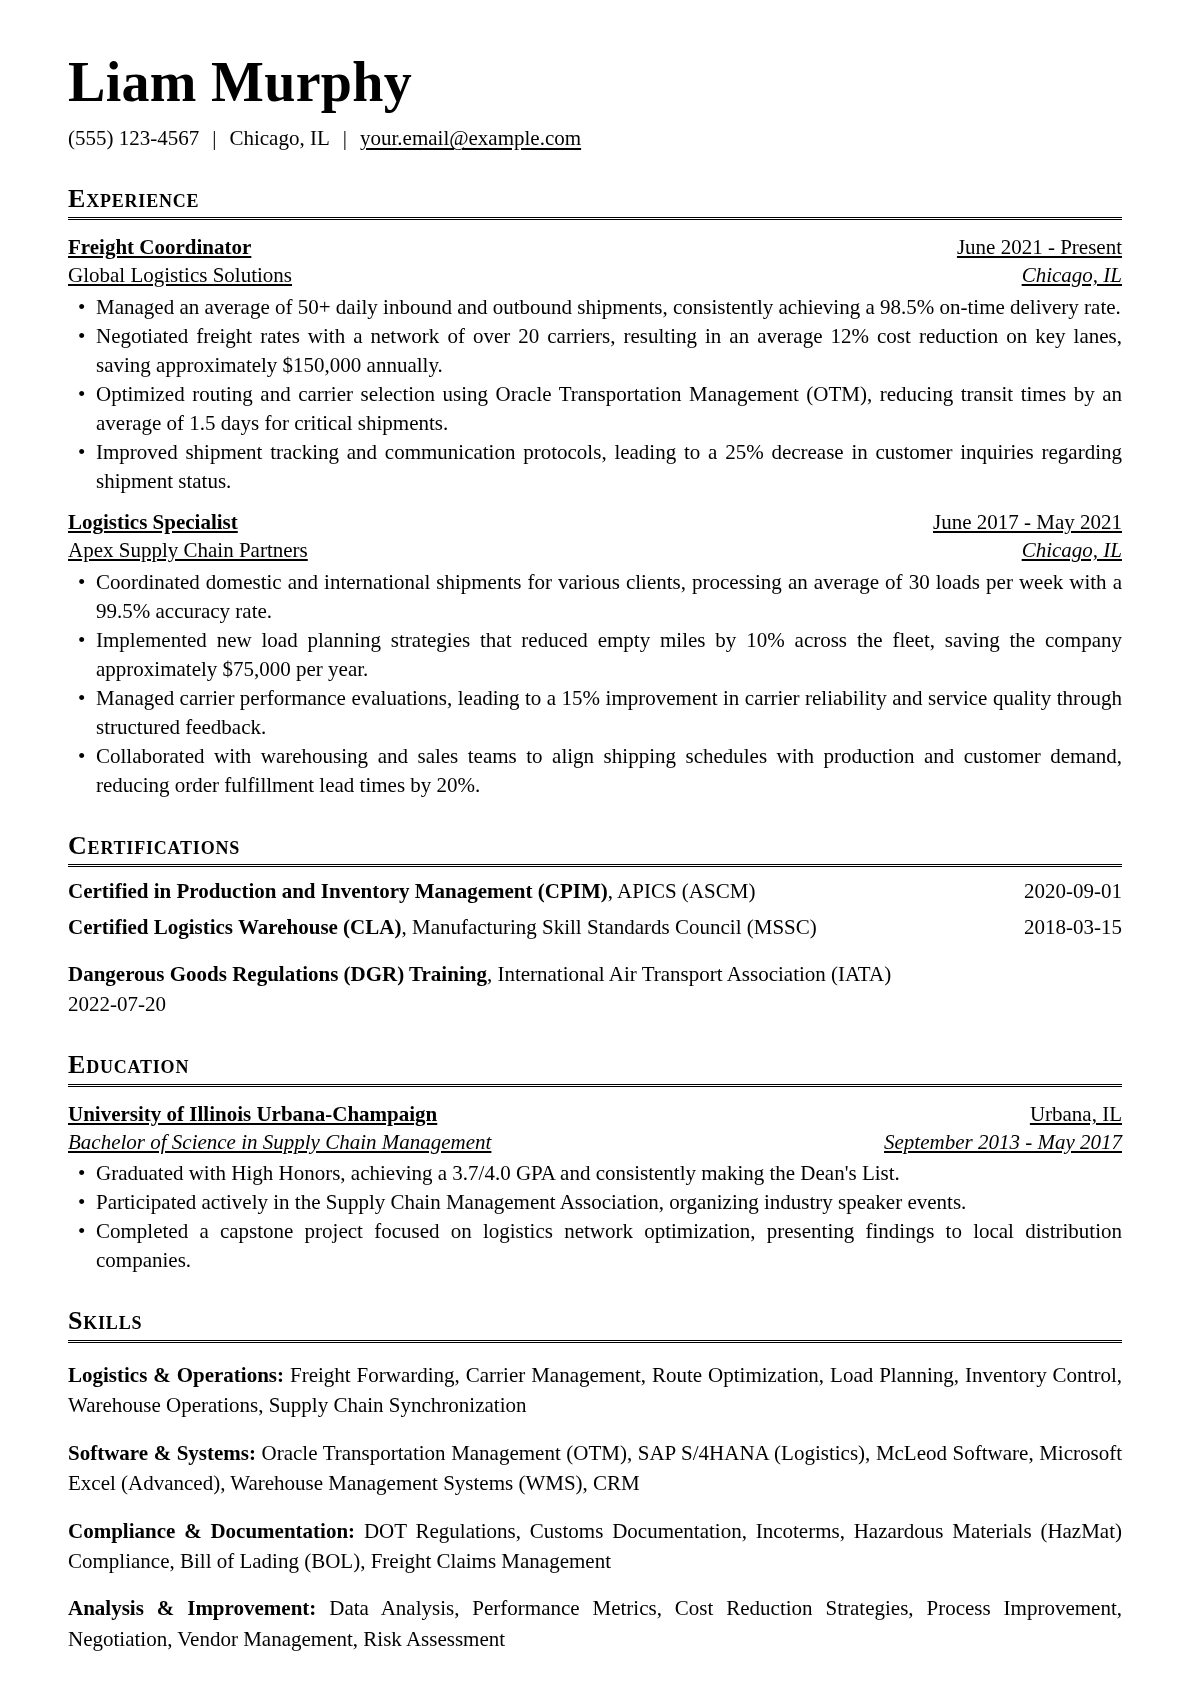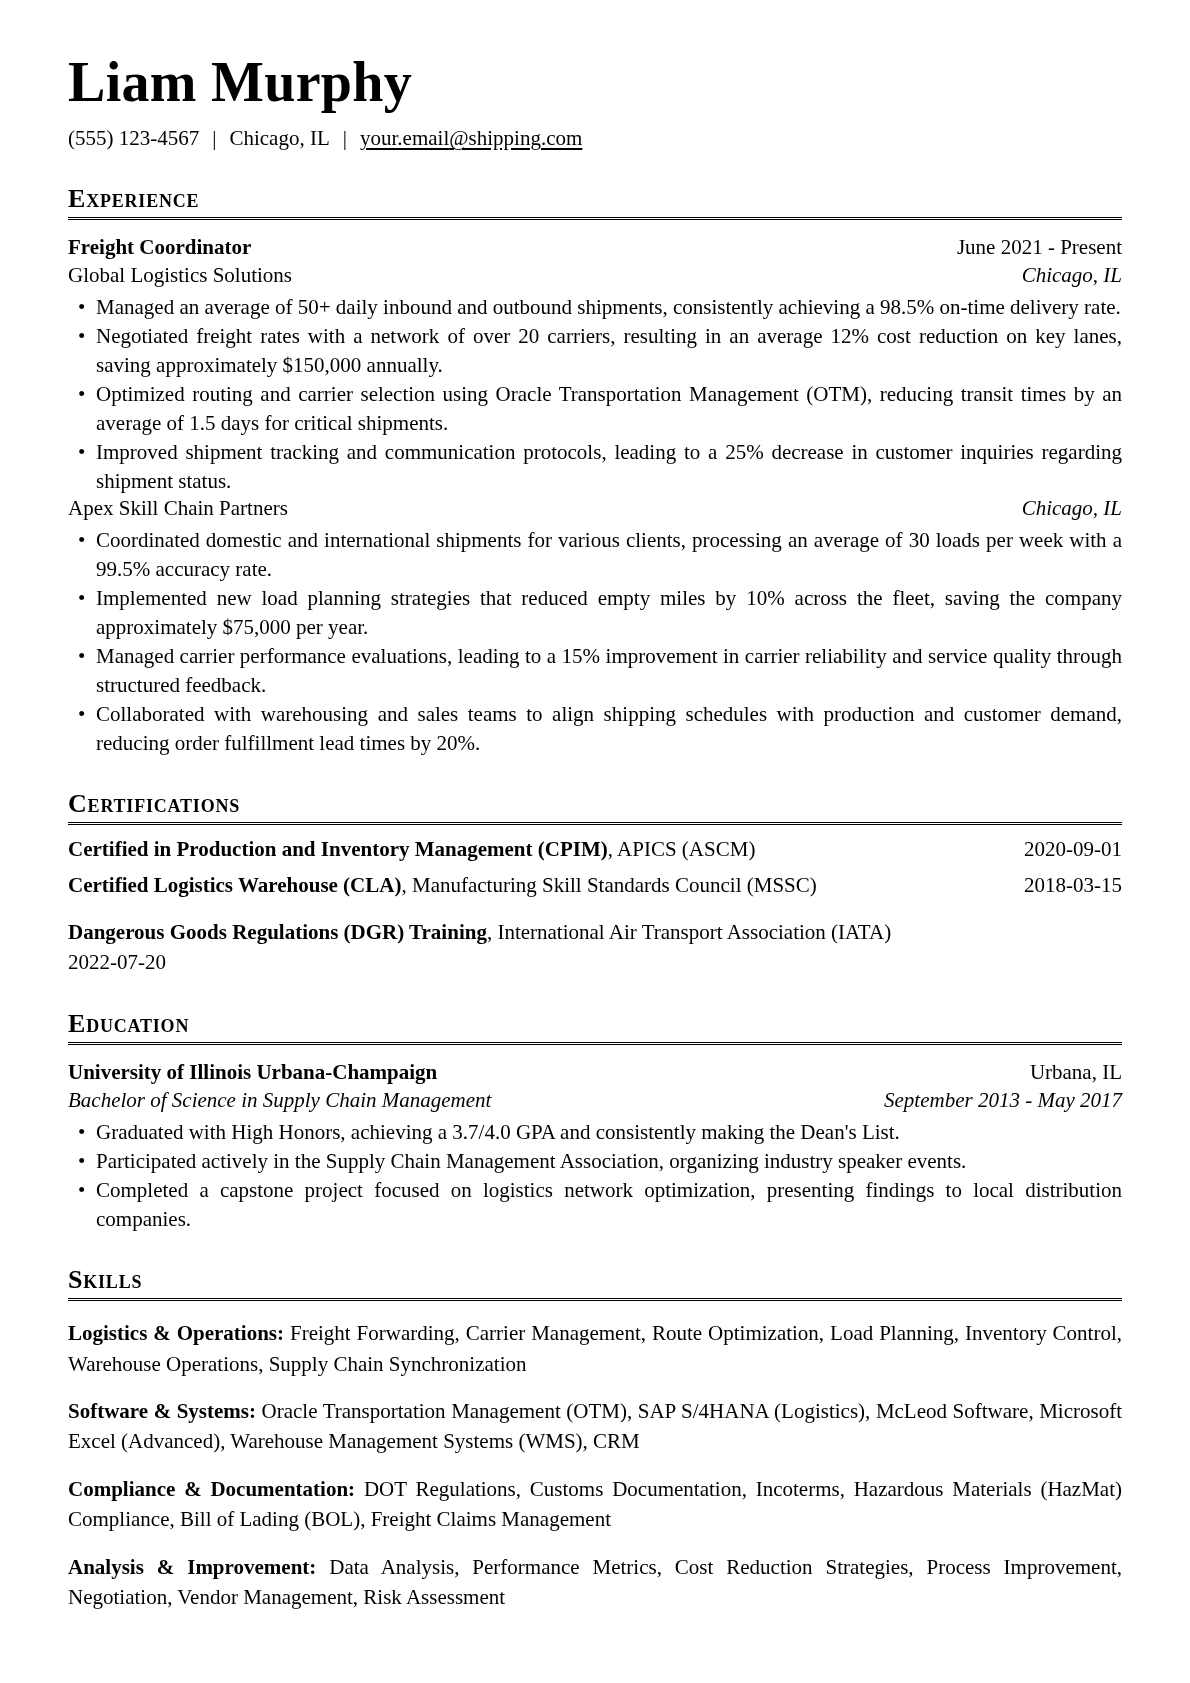--- a/index.html
+++ b/index.html
@@ -55,20 +55,21 @@
     padding-bottom: 2px;
     border-bottom: 3px double #000000;
     line-height: 1.25;
   }
   
   .row {
     display: flex;
     justify-content: space-between;
     align-items: flex-end;
     line-height: 1.32;
+    text-decoration: underline;
   }
   .row.entry-head { margin-top: 14px; }
   .bold { font-weight: bold; }
   .italic { font-style: italic; }
   
   ul.bullets {
     list-style: none;
     margin: 3px 0 0 0;
     padding: 0 0 0 28px;
     text-align: justify;
@@ -103,21 +104,21 @@
   }
 </style>
 </head>
 <body>
 
 <div class="page">
 
   <header>
     <h1 class="name">Liam Murphy</h1>
     <div class="contact">
-      <span>(555) 123-4567</span><span class="sep">|</span><span>Chicago, IL</span><span class="sep">|</span><a class="email">your.email@shipping.com</a>
+      <span>(555) 123-4567</span><span class="sep">|</span><span>Chicago, IL</span><span class="sep">|</span><a class="email">your.email@example.com</a>
     </div>
   </header>
 
   <section>
     <h2 class="section-title">Experience</h2>
 
     <div>
       <div class="row entry-head">
         <span class="bold">Freight Coordinator</span>
         <span>June 2021 - Present</span>
@@ -128,22 +129,26 @@
       </div>
       <ul class="bullets">
         <li>Managed an average of 50+ daily inbound and outbound shipments, consistently achieving a 98.5% on-time delivery rate.</li>
         <li>Negotiated freight rates with a network of over 20 carriers, resulting in an average 12% cost reduction on key lanes, saving approximately $150,000 annually.</li>
         <li>Optimized routing and carrier selection using Oracle Transportation Management (OTM), reducing transit times by an average of 1.5 days for critical shipments.</li>
         <li>Improved shipment tracking and communication protocols, leading to a 25% decrease in customer inquiries regarding shipment status.</li>
       </ul>
     </div>
 
     <div>
+      <div class="row entry-head">
+        <span class="bold">Logistics Specialist</span>
+        <span>June 2017 - May 2021</span>
+      </div>
       <div class="row">
-        <span>Apex Skill Chain Partners</span>
+        <span>Apex Supply Chain Partners</span>
         <span class="italic">Chicago, IL</span>
       </div>
       <ul class="bullets">
         <li>Coordinated domestic and international shipments for various clients, processing an average of 30 loads per week with a 99.5% accuracy rate.</li>
         <li>Implemented new load planning strategies that reduced empty miles by 10% across the fleet, saving the company approximately $75,000 per year.</li>
         <li>Managed carrier performance evaluations, leading to a 15% improvement in carrier reliability and service quality through structured feedback.</li>
         <li>Collaborated with warehousing and sales teams to align shipping schedules with production and customer demand, reducing order fulfillment lead times by 20%.</li>
       </ul>
     </div>
   </section>

